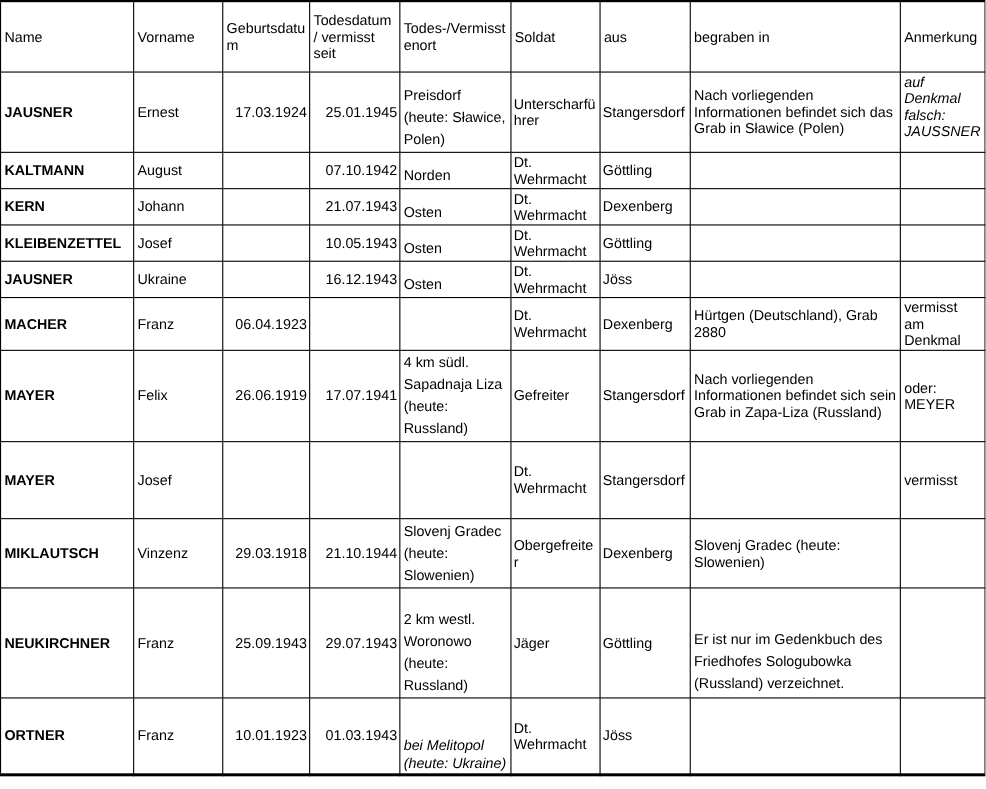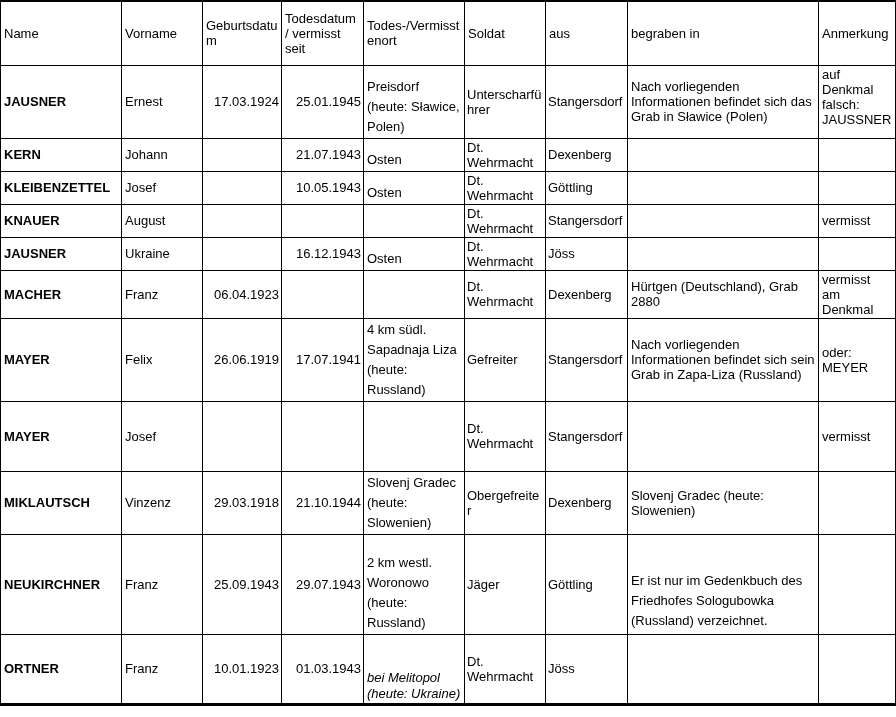--- a/index.html
+++ b/index.html
@@ -60,21 +60,21 @@
   tbody tr:nth-child(9)  { height:33px; }
   tbody tr:nth-child(10) { height:100px; }
   tbody tr:nth-child(11) { height:70px; }
   tbody tr:nth-child(12) { height:75px; }
 
   
   tbody tr:nth-child(8)  td.col-todesort { line-height:16px; }
   tbody tr:nth-child(11) td.col-todesort { line-height:16px;font-style:italic; }
   tbody tr:nth-child(10) td.col-begraben_in { vertical-align:bottom; line-height:20px; padding-bottom:3px; }
   tbody tr:nth-child(12) td.col-todesort { vertical-align:middle; }
-  tbody tr:nth-child(1)  td.col-anmerkung { vertical-align:top; }
+  tbody tr:nth-child(1)  td.col-anmerkung { vertical-align:top;font-style:italic; }
 </style>
 </head>
 <body>
 
 <table>
   <colgroup>
     <col class="c-name">
     <col class="c-vorname">
     <col class="c-geburtsdatum">
     <col class="c-todesdatum">
@@ -103,51 +103,51 @@
         <td class="col-vorname">Ernest</td>
         <td class="col-geburtsdatum">17.03.1924</td>
         <td class="col-todesdatum">25.01.1945</td>
         <td class="col-todesort">Preisdorf (heute: Sławice, Polen)</td>
         <td class="col-soldat">Unterscharführer</td>
         <td class="col-aus">Stangersdorf</td>
         <td class="col-begraben_in">Nach vorliegenden Informationen befindet sich das Grab in Sławice (Polen)</td>
         <td class="col-anmerkung">auf Denkmal falsch: JAUSSNER</td>
       </tr>
       <tr>
+        <td class="col-name">KALTMANN</td>
+        <td class="col-vorname">August</td>
+        <td class="col-geburtsdatum"></td>
+        <td class="col-todesdatum">07.10.1942</td>
+        <td class="col-todesort">Norden</td>
+        <td class="col-soldat">Dt. Wehrmacht</td>
+        <td class="col-aus">Göttling</td>
+        <td class="col-begraben_in"></td>
+        <td class="col-anmerkung"></td>
+      </tr>
+      <tr>
         <td class="col-name">KERN</td>
         <td class="col-vorname">Johann</td>
         <td class="col-geburtsdatum"></td>
         <td class="col-todesdatum">21.07.1943</td>
         <td class="col-todesort">Osten</td>
         <td class="col-soldat">Dt. Wehrmacht</td>
         <td class="col-aus">Dexenberg</td>
         <td class="col-begraben_in"></td>
         <td class="col-anmerkung"></td>
       </tr>
       <tr>
         <td class="col-name">KLEIBENZETTEL</td>
         <td class="col-vorname">Josef</td>
         <td class="col-geburtsdatum"></td>
         <td class="col-todesdatum">10.05.1943</td>
         <td class="col-todesort">Osten</td>
         <td class="col-soldat">Dt. Wehrmacht</td>
         <td class="col-aus">Göttling</td>
         <td class="col-begraben_in"></td>
         <td class="col-anmerkung"></td>
-      </tr>
-      <tr>
-        <td class="col-name">KNAUER</td>
-        <td class="col-vorname">August</td>
-        <td class="col-geburtsdatum"></td>
-        <td class="col-todesdatum"></td>
-        <td class="col-todesort"></td>
-        <td class="col-soldat">Dt. Wehrmacht</td>
-        <td class="col-aus">Stangersdorf</td>
-        <td class="col-begraben_in"></td>
-        <td class="col-anmerkung">vermisst</td>
       </tr>
       <tr>
         <td class="col-name">JAUSNER</td>
         <td class="col-vorname">Ukraine</td>
         <td class="col-geburtsdatum"></td>
         <td class="col-todesdatum">16.12.1943</td>
         <td class="col-todesort">Osten</td>
         <td class="col-soldat">Dt. Wehrmacht</td>
         <td class="col-aus">Jöss</td>
         <td class="col-begraben_in"></td>

